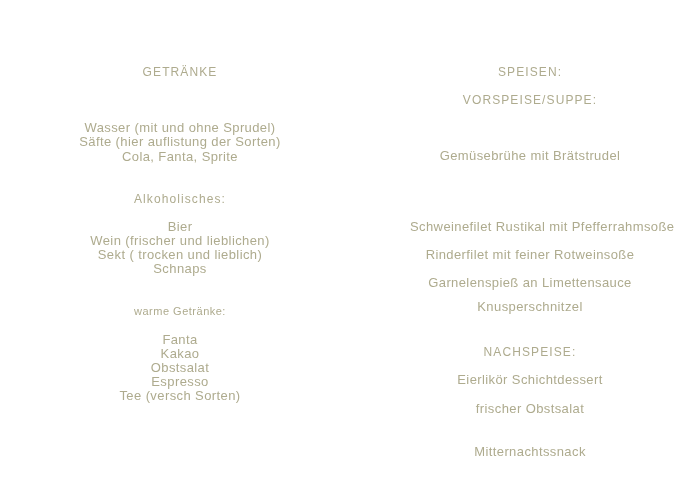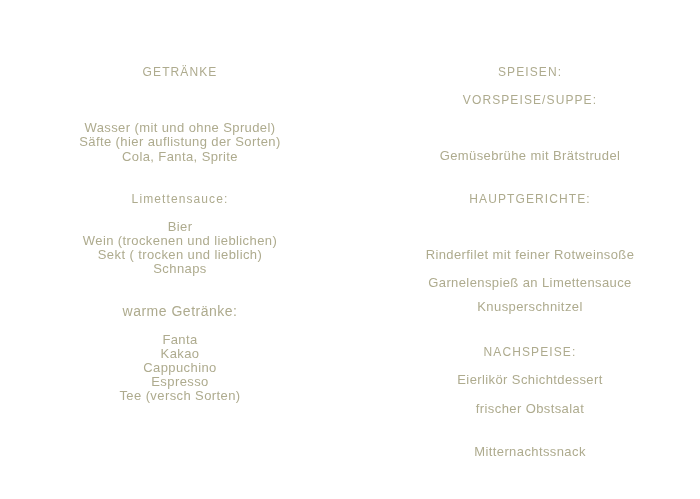--- a/index.html
+++ b/index.html
@@ -47,41 +47,41 @@
 
 <div class="page">
 
   <div class="col col-left">
     <div class="line heading" style="top:65px">GETRÄNKE</div>
 
     <div class="line" style="top:121px">Wasser (mit und ohne Sprudel)</div>
     <div class="line" style="top:135px">Säfte (hier auflistung der Sorten)</div>
     <div class="line" style="top:150px">Cola, Fanta, Sprite</div>
 
-    <div class="line heading" style="top:192px">Limettensauce:</div>
+    <div class="line heading" style="top:192px">Alkoholisches:</div>
     <div class="line" style="top:220px">Bier</div>
-    <div class="line" style="top:234px">Wein (trockenen und lieblichen)</div>
+    <div class="line" style="top:234px">Wein (frischer und lieblichen)</div>
     <div class="line" style="top:248px">Sekt ( trocken und lieblich)</div>
     <div class="line" style="top:262px">Schnaps</div>
 
-    <div class="line heading" style="top:304px; font-size:14px; letter-spacing:0.5px">warme Getränke:</div>
+    <div class="line heading" style="top:304px; font-size:11px; letter-spacing:0.5px">warme Getränke:</div>
     <div class="line" style="top:333px">Fanta</div>
     <div class="line" style="top:347px">Kakao</div>
-    <div class="line" style="top:361px">Cappuchino</div>
+    <div class="line" style="top:361px">Obstsalat</div>
     <div class="line" style="top:375px">Espresso</div>
     <div class="line" style="top:389px">Tee (versch Sorten)</div>
   </div>
 
   <div class="col col-right">
     <div class="line heading" style="top:65px">SPEISEN:</div>
 
     <div class="line heading" style="top:93px">VORSPEISE/SUPPE:</div>
     <div class="line" style="top:149px">Gemüsebrühe mit Brätstrudel</div>
 
-    <div class="line heading" style="top:192px">HAUPTGERICHTE:</div>
+    <div class="line" style="top:220px">Schweinefilet Rustikal mit Pfefferrahmsoße</div>
     <div class="line" style="top:248px">Rinderfilet mit feiner Rotweinsoße</div>
     <div class="line" style="top:276px">Garnelenspieß an Limettensauce</div>
     <div class="line" style="top:300px">Knusperschnitzel</div>
 
     <div class="line heading" style="top:345px">NACHSPEISE:</div>
     <div class="line" style="top:373px">Eierlikör Schichtdessert</div>
     <div class="line" style="top:402px">frischer Obstsalat</div>
     <div class="line" style="top:445px">Mitternachtssnack</div>
   </div>
 

